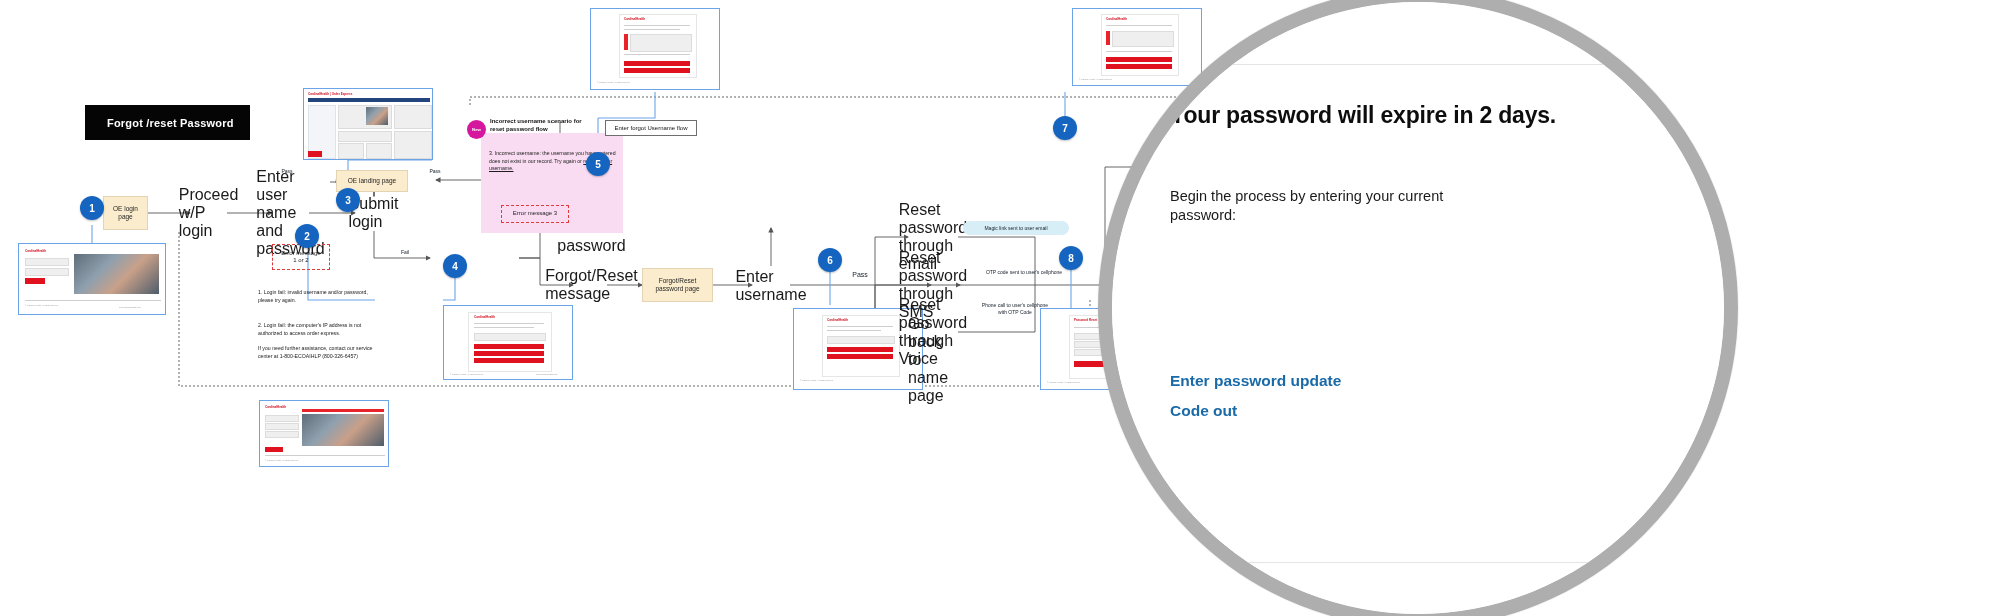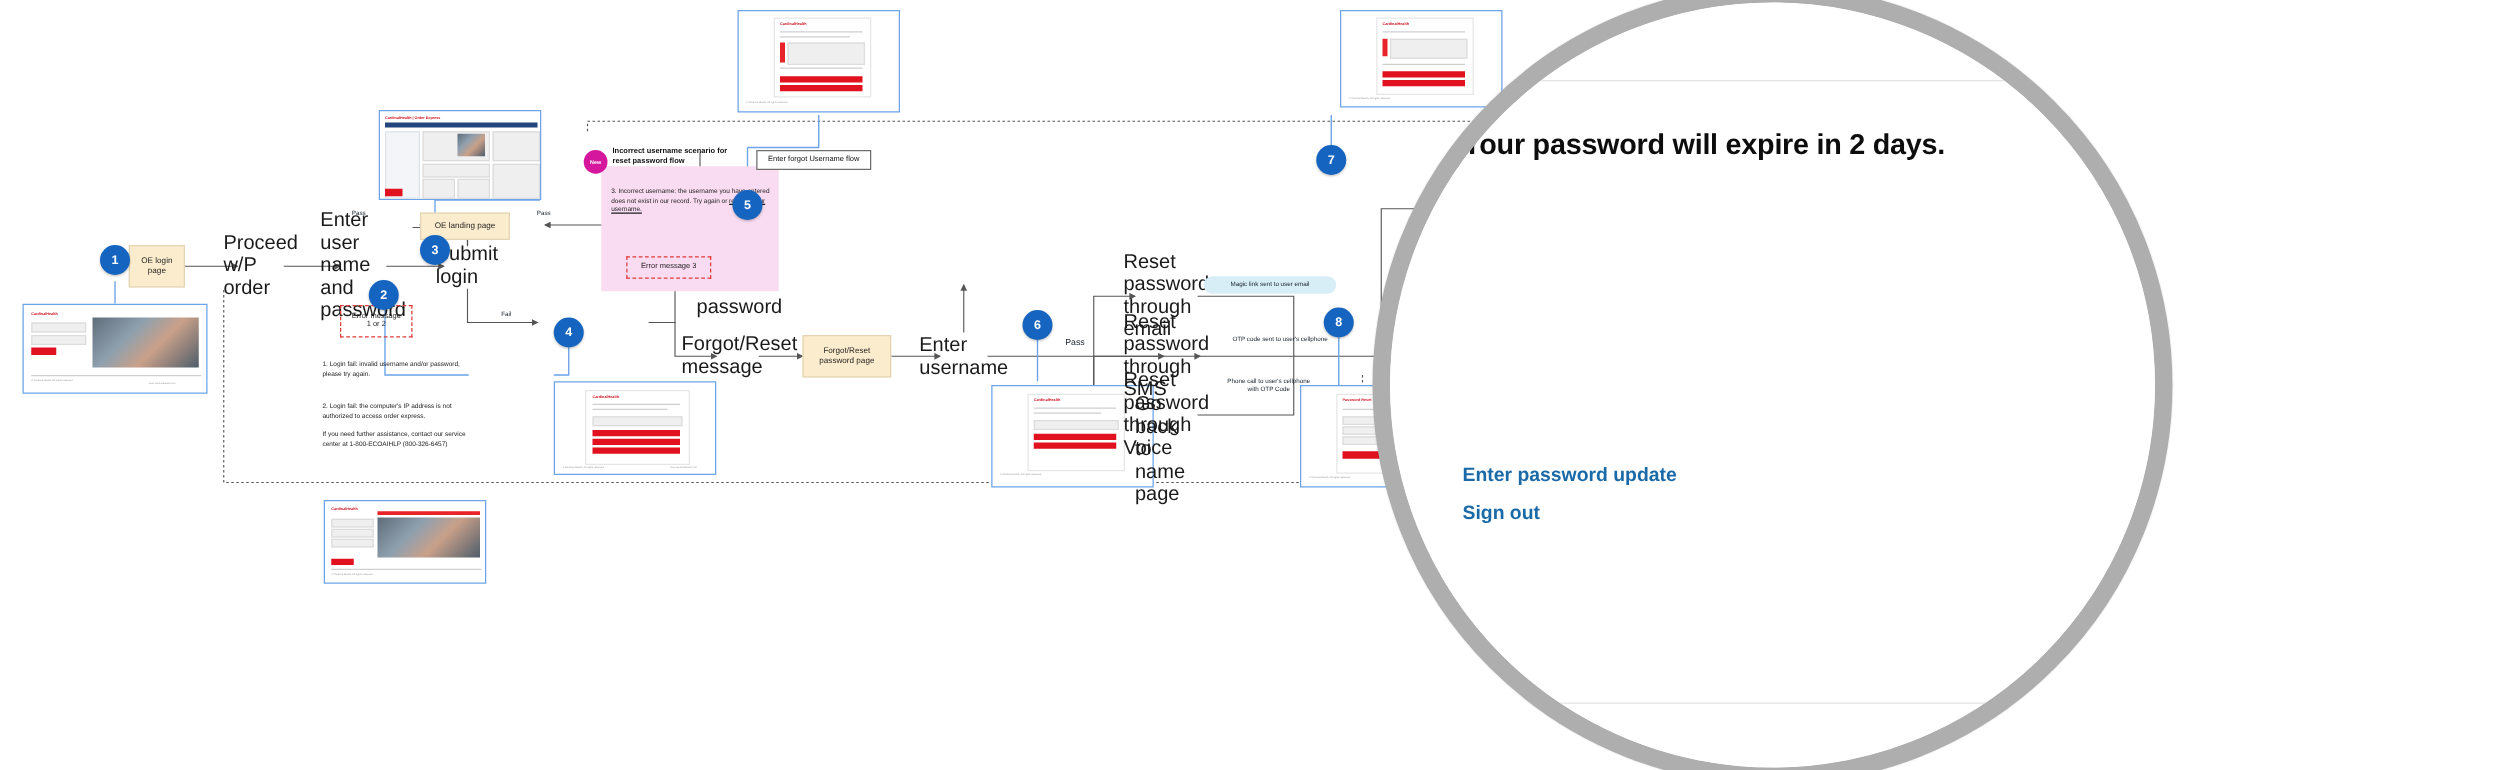--- a/index.html
+++ b/index.html
@@ -166,20 +166,21 @@
     <path class="edge-blue" d="M348,212 L348,160 L432,160"></path>
     <path class="edge-blue" d="M308,248 L308,300 L375,300"></path>
     <path class="edge-blue" d="M455,278 L455,300 L443,300"></path>
     <path class="edge-blue" d="M598,176 L598,118"></path>
     <path class="edge-blue" d="M598,118 L655,118 L655,92"></path>
     <path class="edge-blue" d="M830,272 L830,305"></path>
     <path class="edge-blue" d="M1065,140 L1065,92"></path>
     <path class="edge-blue" d="M1071,270 L1071,308"></path>
   </svg>
 
+  <div class="abs title-banner" style="left:85px;top:105px;width:165px;height:35px;">Forgot /reset Password</div>
 
   <div class="abs shot" style="left:18px;top:243px;width:148px;height:72px;">
     <div class="logo" style="left:6px;top:5px;">CardinalHealth</div>
     <div class="photo" style="left:55px;top:10px;width:85px;height:40px;"></div>
     <div class="greybox" style="left:6px;top:14px;width:42px;height:6px;"></div>
     <div class="greybox" style="left:6px;top:24px;width:42px;height:6px;"></div>
     <div class="redbtn" style="left:6px;top:34px;width:20px;height:6px;"></div>
     <div class="line" style="left:6px;top:56px;width:136px;"></div>
     <div class="footer" style="left:6px;top:60px;">© Cardinal Health. All rights reserved.</div>
     <div class="footer" style="left:100px;top:62px;">www.cardinalhealth.com</div>
@@ -292,21 +293,21 @@
 
   <div class="abs node-rect" style="left:1118px;top:268px;width:62px;height:34px;">OTP Code page</div>
 
   <div class="abs node-rect" style="left:1365px;top:268px;width:62px;height:34px;white-space:pre-line;">New password
 page</div>
 
   <div class="abs dwrap" style="left:190px;top:189px;width:37px;height:48px;">
     <div class="dshape"></div>
     <div class="inner">
         <span class="dlabel" style="white-space:pre-line;">Proceed
-w/P order</span>
+w/P login</span>
       </div>
   </div>
 
   <div class="abs dwrap" style="left:272px;top:189px;width:37px;height:48px;">
     <div class="dshape"></div>
     <div class="inner">
         <span class="dlabel" style="white-space:pre-line;">Enter user
 name and
 password</span>
       </div>
@@ -460,25 +461,26 @@
 
   <div class="mag-ring" style="left:1098px;top:-12px;width:640px;height:640px;">
     <div class="mag-inner">
       <div class="mag-content">
 
         <div class="mag-rule" style="left:58px;top:62px;width:520px;"></div>
 
         <div class="abs mag-h1" style="left:58px;top:100px;width:520px;">Your password will expire in 2 days.</div>
 
 
+        <div class="abs mag-p" style="left:58px;top:185px;width:330px;">Begin the process by entering your current password:</div>
 
 
 
         <div class="abs mag-link" style="left:58px;top:370px;">Enter password update</div>
 
-        <div class="abs mag-link" style="left:58px;top:400px;">Sign out</div>
+        <div class="abs mag-link" style="left:58px;top:400px;">Code out</div>
 
         <div class="mag-rule" style="left:58px;top:560px;width:520px;"></div>
       </div>
     </div>
   </div>
 
 </div>
 
 </body></html>

